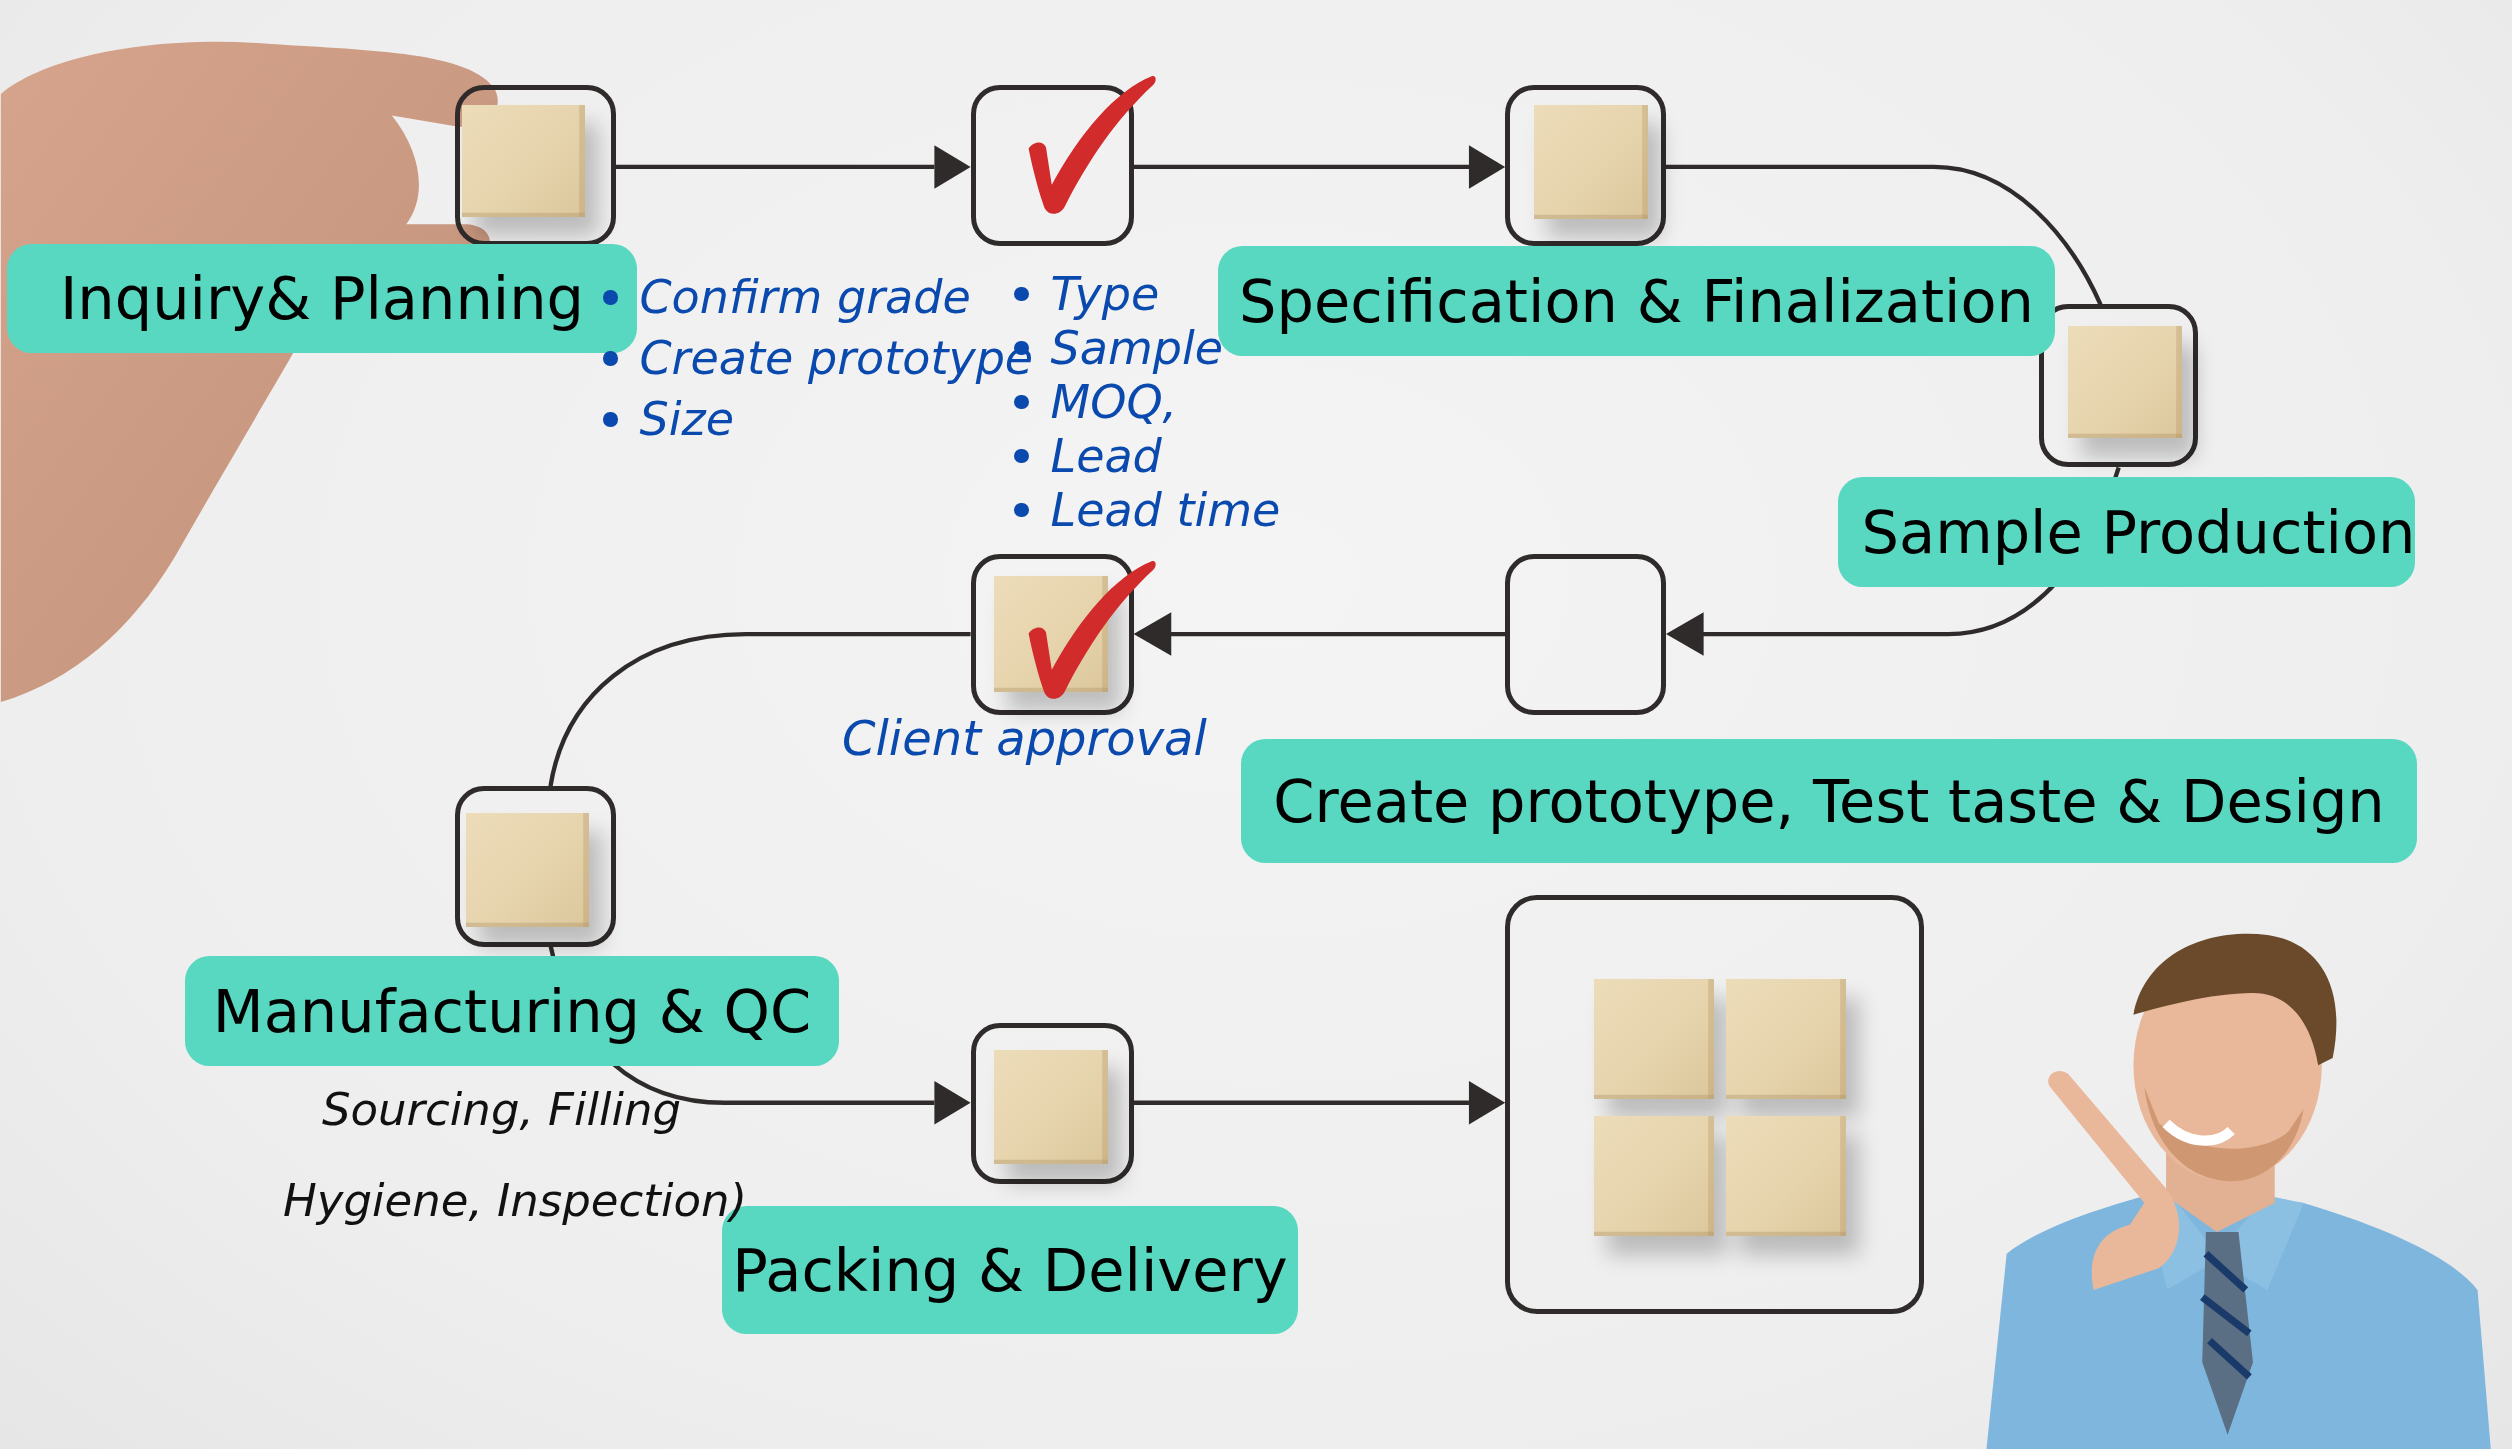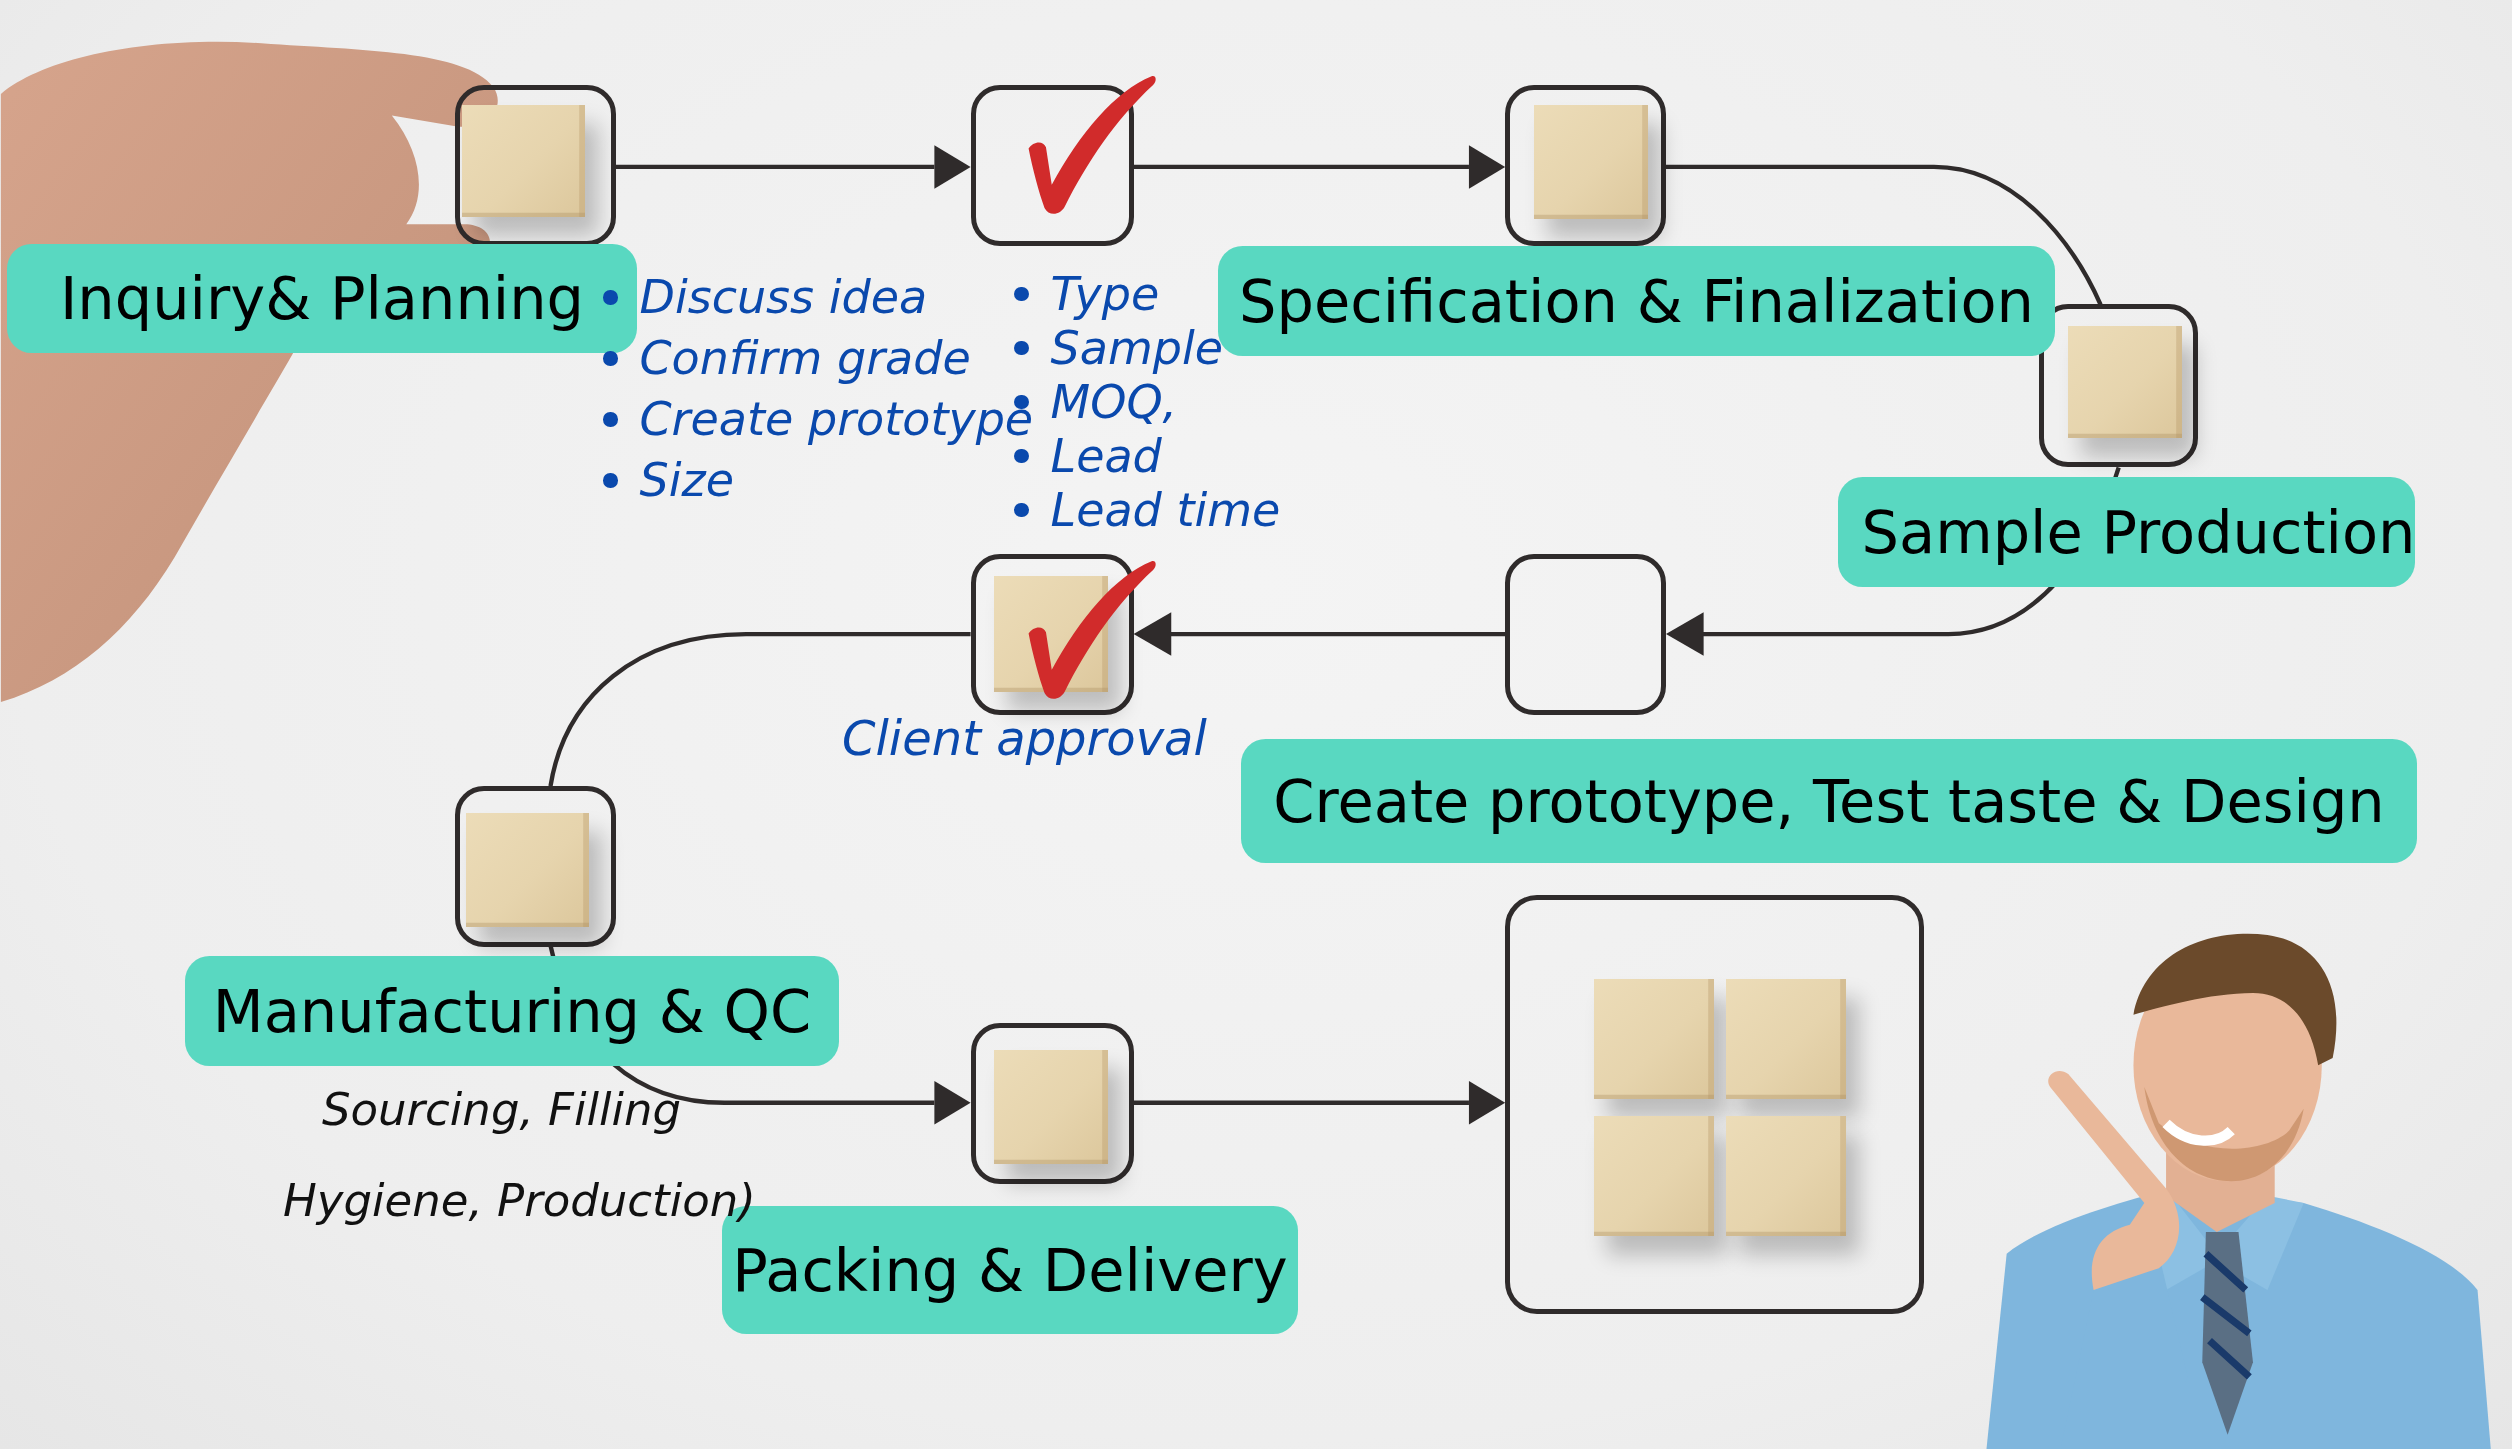--- a/index.html
+++ b/index.html
@@ -139,24 +139,20 @@
 <div class="pill" style="left:185px;top:956px;width:654px;height:110px;font-size:59px;">
   <span>Manufacturing &amp; QC</span>
 </div>
 <div class="pill" style="left:722px;top:1206px;width:576px;height:128px;font-size:59px;">
   <span>Packing &amp; Delivery</span>
 </div>
 
 <ul class="bullets" style="left:603px;top:267px;font-size:46px;line-height:61px;">
   <li>
       <span class="dot"></span>
-      <span>Discuss idea</span>
-    </li>
-  <li>
-      <span class="dot"></span>
       <span>Confirm grade</span>
     </li>
   <li>
       <span class="dot"></span>
       <span>Create prototype</span>
     </li>
   <li>
       <span class="dot"></span>
       <span>Size</span>
     </li>
@@ -181,21 +177,21 @@
     </li>
   <li>
       <span class="dot"></span>
       <span>Lead time</span>
     </li>
 </ul>
 
 <div class="note" style="left:842px;top:710px;font-size:48px;color:#0a49ad;">Client approval</div>
 
 <div class="note" style="left:322px;top:1083px;font-size:45px;color:#111;">Sourcing, Filling</div>
-<div class="note" style="left:283px;top:1174px;font-size:45px;color:#111;">Hygiene, Production)</div>
+<div class="note" style="left:283px;top:1174px;font-size:45px;color:#111;">Hygiene, Inspection)</div>
 
 <svg class="man" viewBox="0 0 820 760">
 
   <path d="M80,760 L110,470 C160,430 260,400 340,380 L520,400 C620,430 720,470 760,520 L780,760 Z" fill="#7fb6dd"></path>
   <path d="M330,380 L400,470 L470,390 L520,400 L470,520 L400,480 L330,520 L300,400 Z" fill="#8cc0e3"></path>
 
   <path d="M385,440 L430,440 L450,620 L415,720 L380,620 Z" fill="#5a6f84"></path>
   <path d="M385,470 L440,520 M380,530 L445,580 M390,590 L445,640" stroke="#1a3a6a" stroke-width="10"></path>
 
   <path d="M330,300 L480,300 L480,400 L400,440 L330,390 Z" fill="#e2b093"></path>

